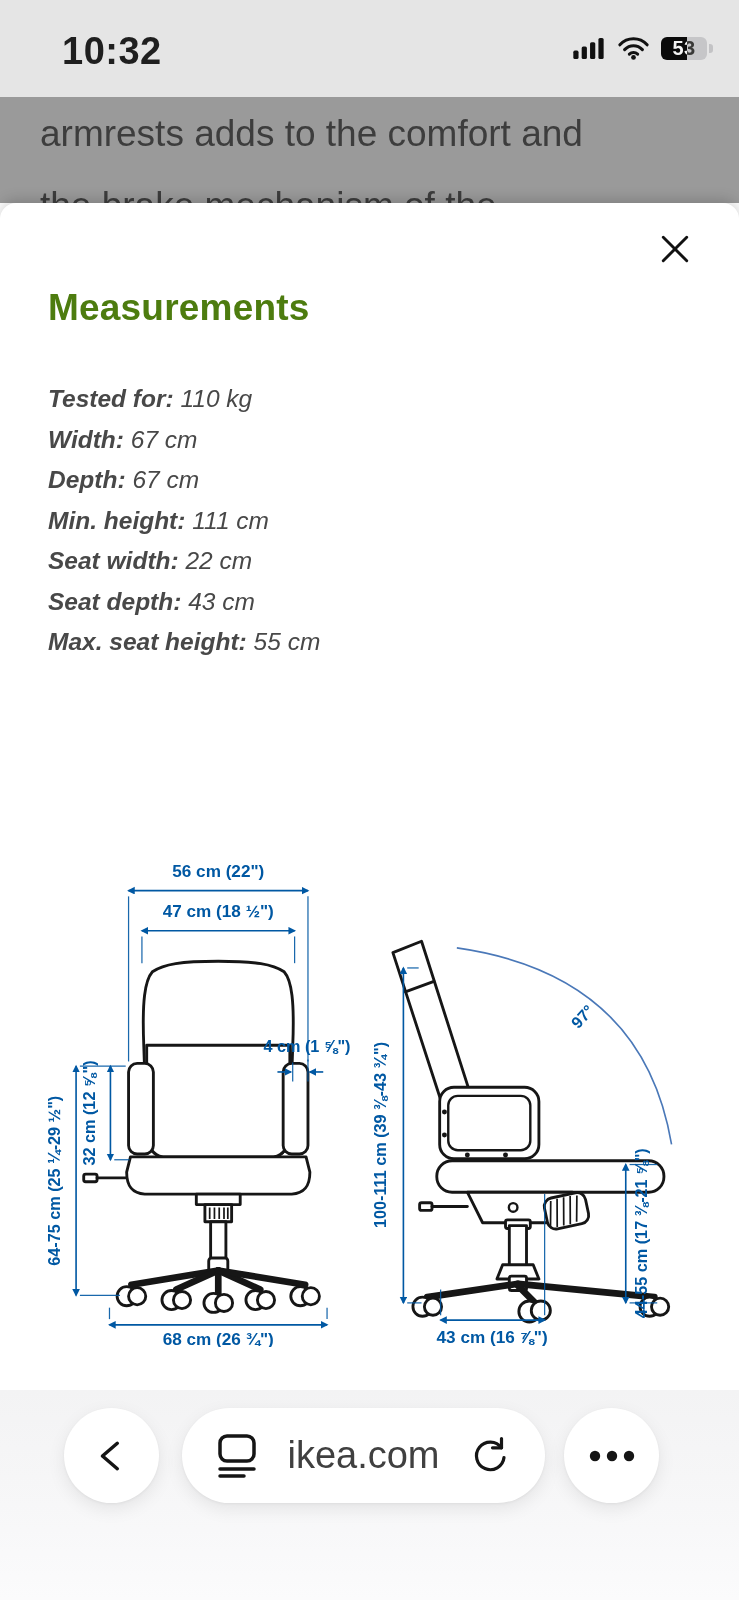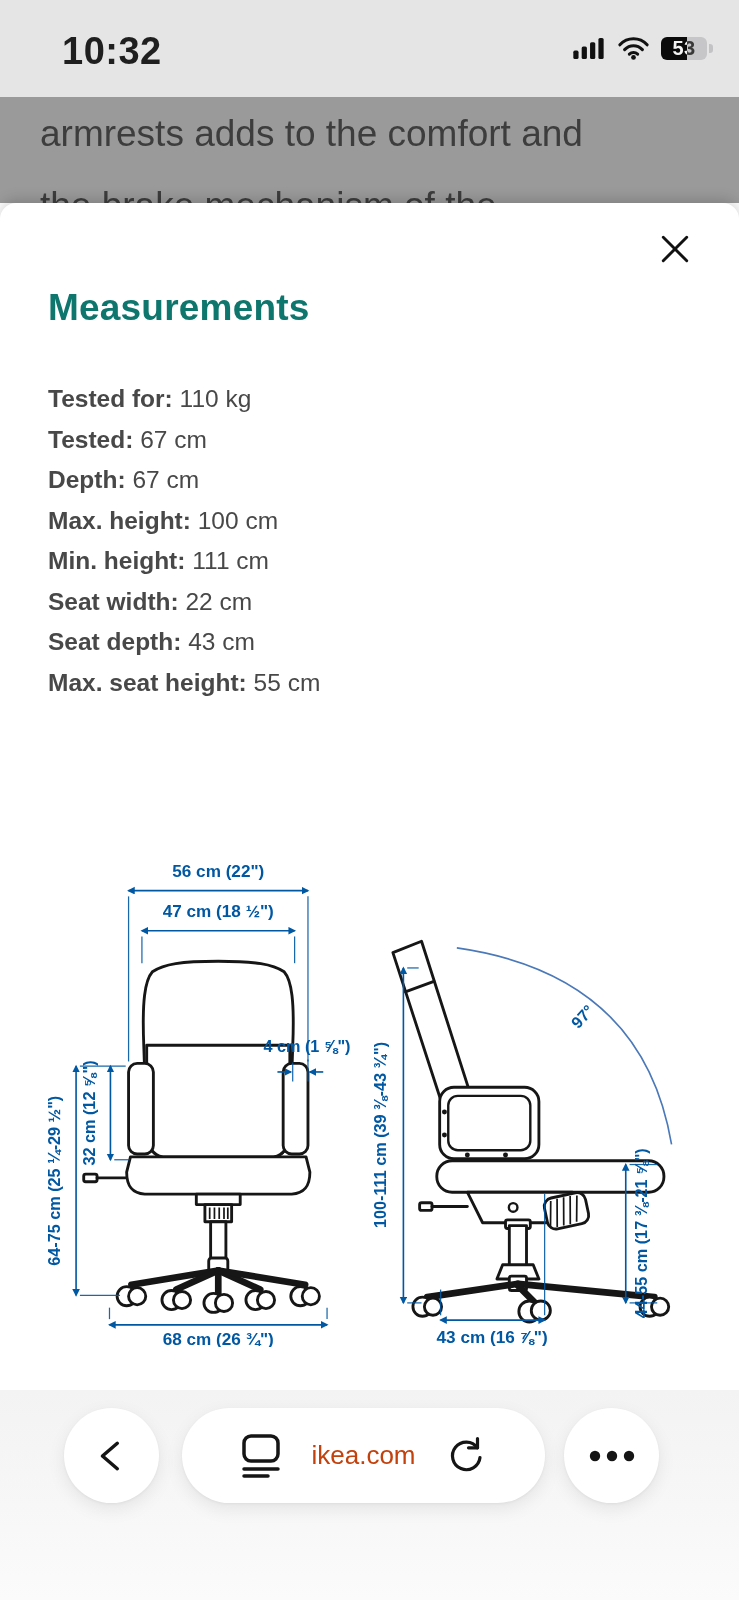--- a/index.html
+++ b/index.html
@@ -19,22 +19,22 @@
   
   .dimmed-page{position:absolute;top:97px;left:0;width:100%;height:106px;background:#9a9a9a;overflow:hidden;}
   .dimmed-line1{position:absolute;left:40px;top:16px;font-size:37px;color:#3d3d3d;white-space:nowrap;}
   .dimmed-line2{position:absolute;left:40px;top:88px;font-size:37px;color:#3d3d3d;white-space:nowrap;}
 
   
   .sheet{position:absolute;top:203px;left:0;width:100%;height:1397px;background:#ffffff;
          border-radius:16px 16px 0 0;box-shadow:0 -3px 14px rgba(0,0,0,.18);}
   .close-btn{position:absolute;top:26px;right:44px;width:40px;height:40px;background:none;border:none;
              display:flex;align-items:center;justify-content:center;cursor:pointer;padding:0;}
-  .sheet-title{position:absolute;left:48px;top:84px;margin:0;font-size:37px;font-weight:700;color:#0f766e;letter-spacing:.2px;text-align:right;}
-  .spec-list{position:absolute;left:48px;top:176px;}
+  .sheet-title{position:absolute;left:48px;top:84px;margin:0;font-size:37px;font-weight:700;color:#4d7c0f;letter-spacing:.2px;text-align:right;}
+  .spec-list{position:absolute;left:48px;top:176px;font-style:italic;}
   .spec-row{font-size:24.5px;line-height:40.5px;color:#484848;}
   .spec-row b{font-weight:700;}
 
   
   .diagram{position:absolute;left:36px;top:655px;width:668px;height:489px;}
   .dim-text{fill:#0058a3;font-weight:700;font-size:17px;font-family:"Liberation Sans",sans-serif;}
   .dim-text-lg{fill:#0058a3;font-weight:700;font-size:18px;font-family:"Liberation Sans",sans-serif;}
   .dim-line{stroke:#0058a3;stroke-width:1.7;fill:none;}
   .ext-line{stroke:#0058a3;stroke-width:1.3;fill:none;opacity:.9;}
   .chair{stroke:#161616;stroke-width:3;fill:#fff;stroke-linejoin:round;stroke-linecap:round;}
@@ -45,21 +45,21 @@
   .toolbar{position:absolute;left:0;top:1390px;width:100%;height:210px;
            background:linear-gradient(180deg,#f3f3f4 0%,#f7f7f8 55%,#fbfbfc 100%);}
   .round-btn{position:absolute;top:18px;width:95px;height:95px;border-radius:50%;background:#fff;border:none;padding:0;
              box-shadow:0 6px 18px rgba(0,0,0,.08),0 1px 3px rgba(0,0,0,.05);
              display:flex;align-items:center;justify-content:center;cursor:pointer;}
   .back-btn{left:64px;}
   .more-btn{left:564px;}
   .address-pill{position:absolute;left:182px;top:18px;width:363px;height:95px;border-radius:48px;background:#fff;border:none;
              box-shadow:0 6px 18px rgba(0,0,0,.08),0 1px 3px rgba(0,0,0,.05);
              display:flex;align-items:center;justify-content:center;gap:30px;cursor:pointer;}
-  .url-label{font-size:26px;color:#c2410c;}
+  .url-label{font-size:38px;color:#404040;}
 </style>
 </head>
 <body>
 
 <div class="phone">
 
   <div class="status-bar">
     <div class="status-time">10:32</div>
     <div class="status-icons">
       <svg width="34" height="23" viewBox="0 0 30 22">
@@ -96,23 +96,22 @@
     <button class="close-btn">
       <svg width="32" height="32" viewBox="0 0 30 30">
         <path d="M4 4 L26 26 M26 4 L4 26" stroke="#111" stroke-width="2.7" stroke-linecap="round" fill="none"></path>
       </svg>
     </button>
 
     <h1 class="sheet-title">Measurements</h1>
 
     <div class="spec-list">
       <div class="spec-row"><b>Tested for:</b> <span>110 kg</span></div>
-      <div class="spec-row"><b>Tested:</b> <span>67 cm</span></div>
+      <div class="spec-row"><b>Width:</b> <span>67 cm</span></div>
       <div class="spec-row"><b>Depth:</b> <span>67 cm</span></div>
-      <div class="spec-row"><b>Max. height:</b> <span>100 cm</span></div>
       <div class="spec-row"><b>Min. height:</b> <span>111 cm</span></div>
       <div class="spec-row"><b>Seat width:</b> <span>22 cm</span></div>
       <div class="spec-row"><b>Seat depth:</b> <span>43 cm</span></div>
       <div class="spec-row"><b>Max. seat height:</b> <span>55 cm</span></div>
     </div>
 
     <svg class="diagram" viewBox="0 0 700 512">
       <defs>
         <marker id="arr" markerWidth="9" markerHeight="9" refX="6.5" refY="4" orient="auto-start-reverse" markerUnits="userSpaceOnUse">
           <path d="M0 0 L8 4 L0 8 Z" fill="#0058a3"></path>

